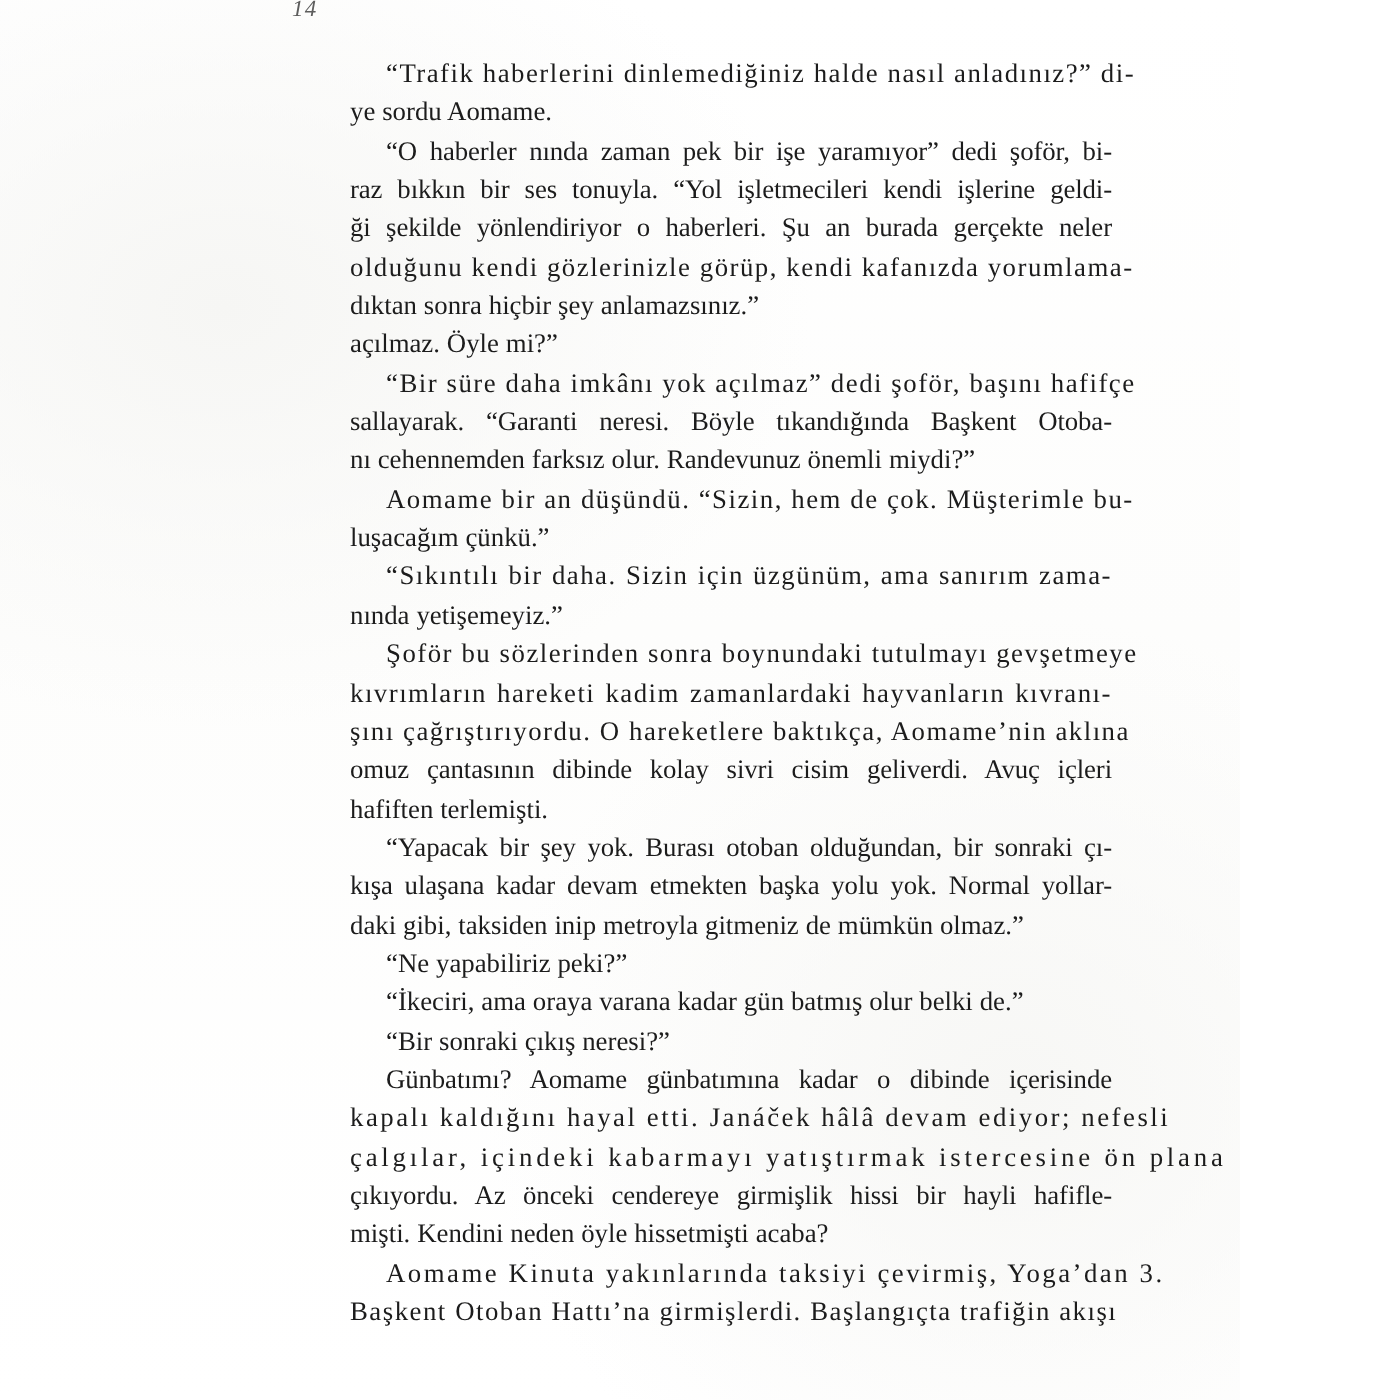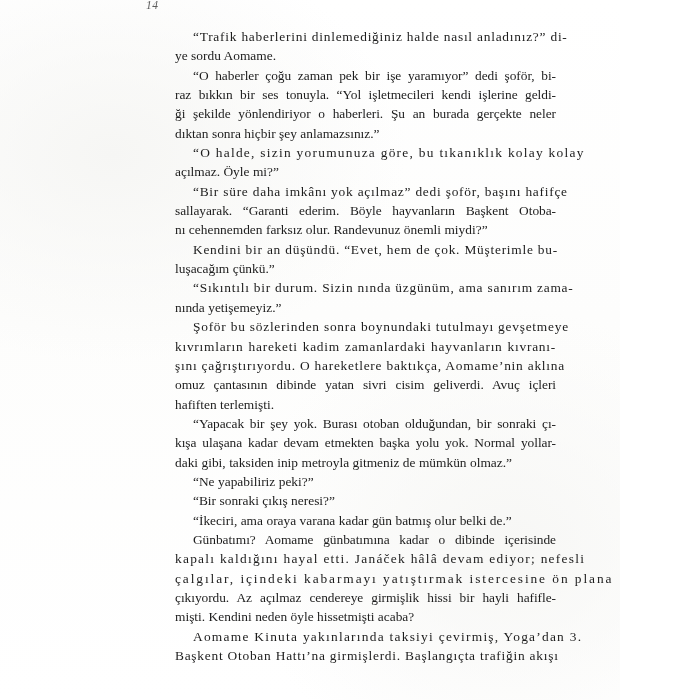--- a/index.html
+++ b/index.html
@@ -96,78 +96,78 @@
   <div id="folio">14</div>
 
   <div id="text-block">
 
     <p class="para">
       <span class="ln loose indent">“Trafik haberlerini dinlemediğiniz halde nasıl anladınız?” di-</span>
       <span class="ln last">ye sordu Aomame.</span>
     </p>
 
     <p class="para">
-      <span class="ln tight indent">“O haberler çoğu zaman pek bir işe yaramıyor” dedi şoför, bi-</span>
+      <span class="ln tight indent">“O haberler nında zaman pek bir işe yaramıyor” dedi şoför, bi-</span>
       <span class="ln tight">raz bıkkın bir ses tonuyla. “Yol işletmecileri kendi işlerine geldi-</span>
       <span class="ln tight">ği şekilde yönlendiriyor o haberleri. Şu an burada gerçekte neler</span>
+      <span class="ln loose">olduğunu kendi gözlerinizle görüp, kendi kafanızda yorumlama-</span>
       <span class="ln last">dıktan sonra hiçbir şey anlamazsınız.”</span>
     </p>
 
     <p class="para">
-      <span class="ln looser indent">“O halde, sizin yorumunuza göre, bu tıkanıklık kolay kolay</span>
       <span class="ln last">açılmaz. Öyle mi?”</span>
     </p>
 
     <p class="para">
       <span class="ln loose indent">“Bir süre daha imkânı yok açılmaz” dedi şoför, başını hafifçe</span>
-      <span class="ln tight">sallayarak. “Garanti ederim. Böyle hayvanların Başkent Otoba-</span>
+      <span class="ln tight">sallayarak. “Garanti neresi. Böyle tıkandığında Başkent Otoba-</span>
       <span class="ln last">nı cehennemden farksız olur. Randevunuz önemli miydi?”</span>
     </p>
 
     <p class="para">
-      <span class="ln loose indent">Kendini bir an düşündü. “Evet, hem de çok. Müşterimle bu-</span>
+      <span class="ln loose indent">Aomame bir an düşündü. “Sizin, hem de çok. Müşterimle bu-</span>
       <span class="ln last">luşacağım çünkü.”</span>
     </p>
 
     <p class="para">
-      <span class="ln loose indent">“Sıkıntılı bir durum. Sizin nında üzgünüm, ama sanırım zama-</span>
+      <span class="ln loose indent">“Sıkıntılı bir daha. Sizin için üzgünüm, ama sanırım zama-</span>
       <span class="ln last">nında yetişemeyiz.”</span>
     </p>
 
     <p class="para">
       <span class="ln loose indent">Şoför bu sözlerinden sonra boynundaki tutulmayı gevşetmeye</span>
       <span class="ln loose">kıvrımların hareketi kadim zamanlardaki hayvanların kıvranı-</span>
       <span class="ln loose">şını çağrıştırıyordu. O hareketlere baktıkça, Aomame’nin aklına</span>
-      <span class="ln tight">omuz çantasının dibinde yatan sivri cisim geliverdi. Avuç içleri</span>
+      <span class="ln tight">omuz çantasının dibinde kolay sivri cisim geliverdi. Avuç içleri</span>
       <span class="ln last">hafiften terlemişti.</span>
     </p>
 
     <p class="para">
       <span class="ln tight indent">“Yapacak bir şey yok. Burası otoban olduğundan, bir sonraki çı-</span>
       <span class="ln tight">kışa ulaşana kadar devam etmekten başka yolu yok. Normal yollar-</span>
       <span class="ln last">daki gibi, taksiden inip metroyla gitmeniz de mümkün olmaz.”</span>
     </p>
 
     <p class="para">
       <span class="ln last indent">“Ne yapabiliriz peki?”</span>
     </p>
 
     <p class="para">
-      <span class="ln last indent">“Bir sonraki çıkış neresi?”</span>
+      <span class="ln last indent">“İkeciri, ama oraya varana kadar gün batmış olur belki de.”</span>
     </p>
 
     <p class="para">
-      <span class="ln last indent">“İkeciri, ama oraya varana kadar gün batmış olur belki de.”</span>
+      <span class="ln last indent">“Bir sonraki çıkış neresi?”</span>
     </p>
 
     <p class="para">
       <span class="ln tight indent">Günbatımı? Aomame günbatımına kadar o dibinde içerisinde</span>
       <span class="ln looser">kapalı kaldığını hayal etti. Janáček hâlâ devam ediyor; nefesli</span>
       <span class="ln loosest">çalgılar, içindeki kabarmayı yatıştırmak istercesine ön plana</span>
-      <span class="ln tight">çıkıyordu. Az açılmaz cendereye girmişlik hissi bir hayli hafifle-</span>
+      <span class="ln tight">çıkıyordu. Az önceki cendereye girmişlik hissi bir hayli hafifle-</span>
       <span class="ln last">mişti. Kendini neden öyle hissetmişti acaba?</span>
     </p>
 
     <p class="para">
       <span class="ln looser indent">Aomame Kinuta yakınlarında taksiyi çevirmiş, Yoga’dan 3.</span>
       <span class="ln loose">Başkent Otoban Hattı’na girmişlerdi. Başlangıçta trafiğin akışı</span>
 
     </p>
 
   </div>

